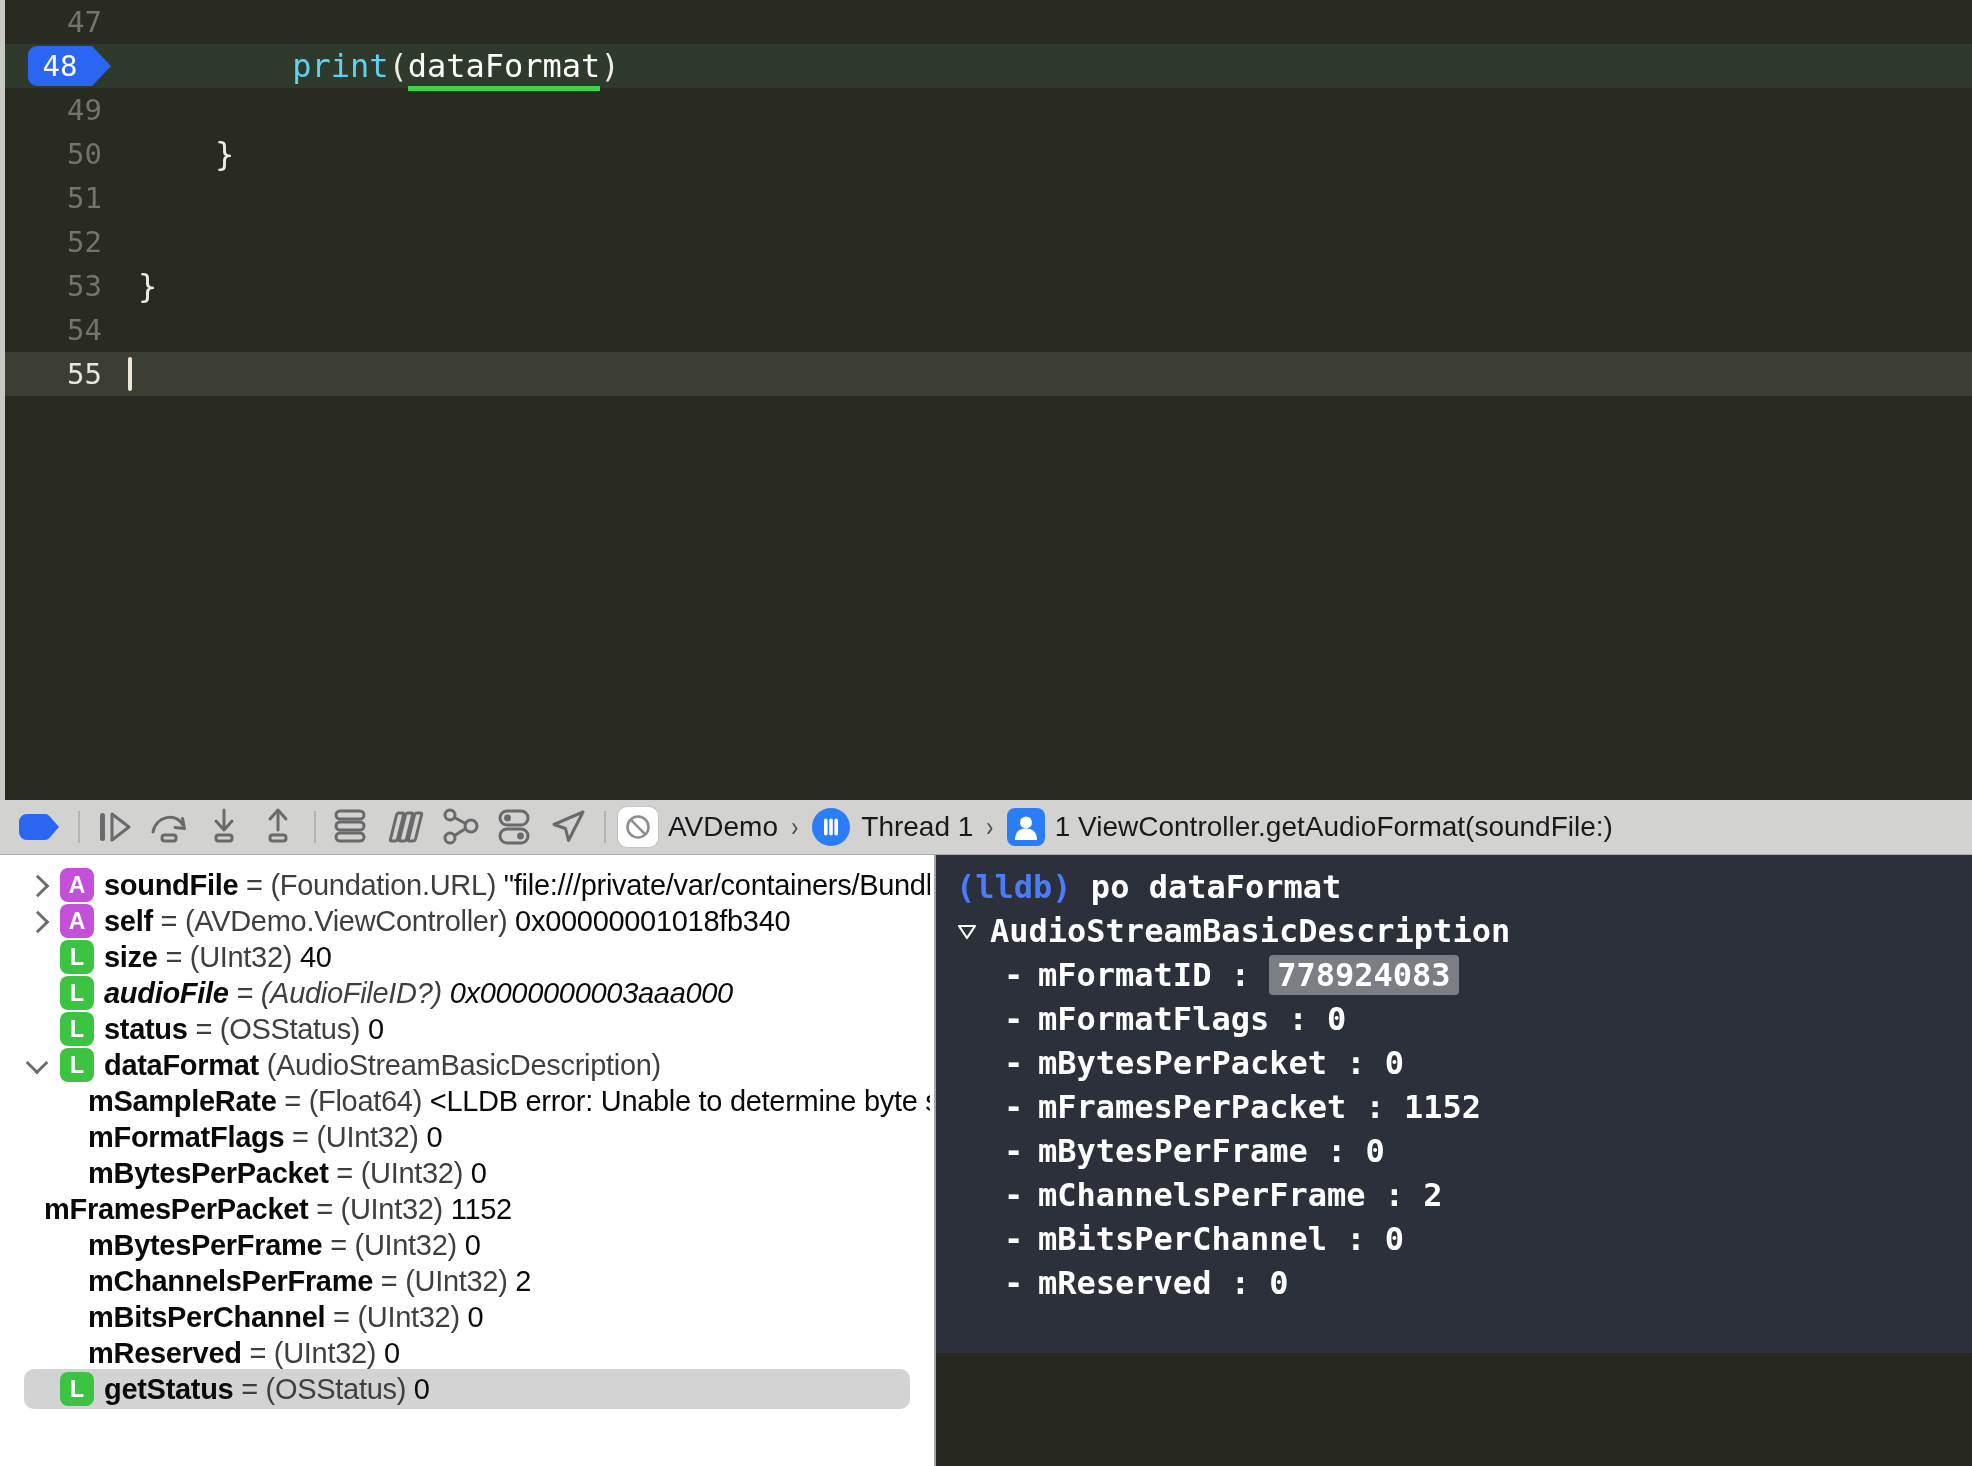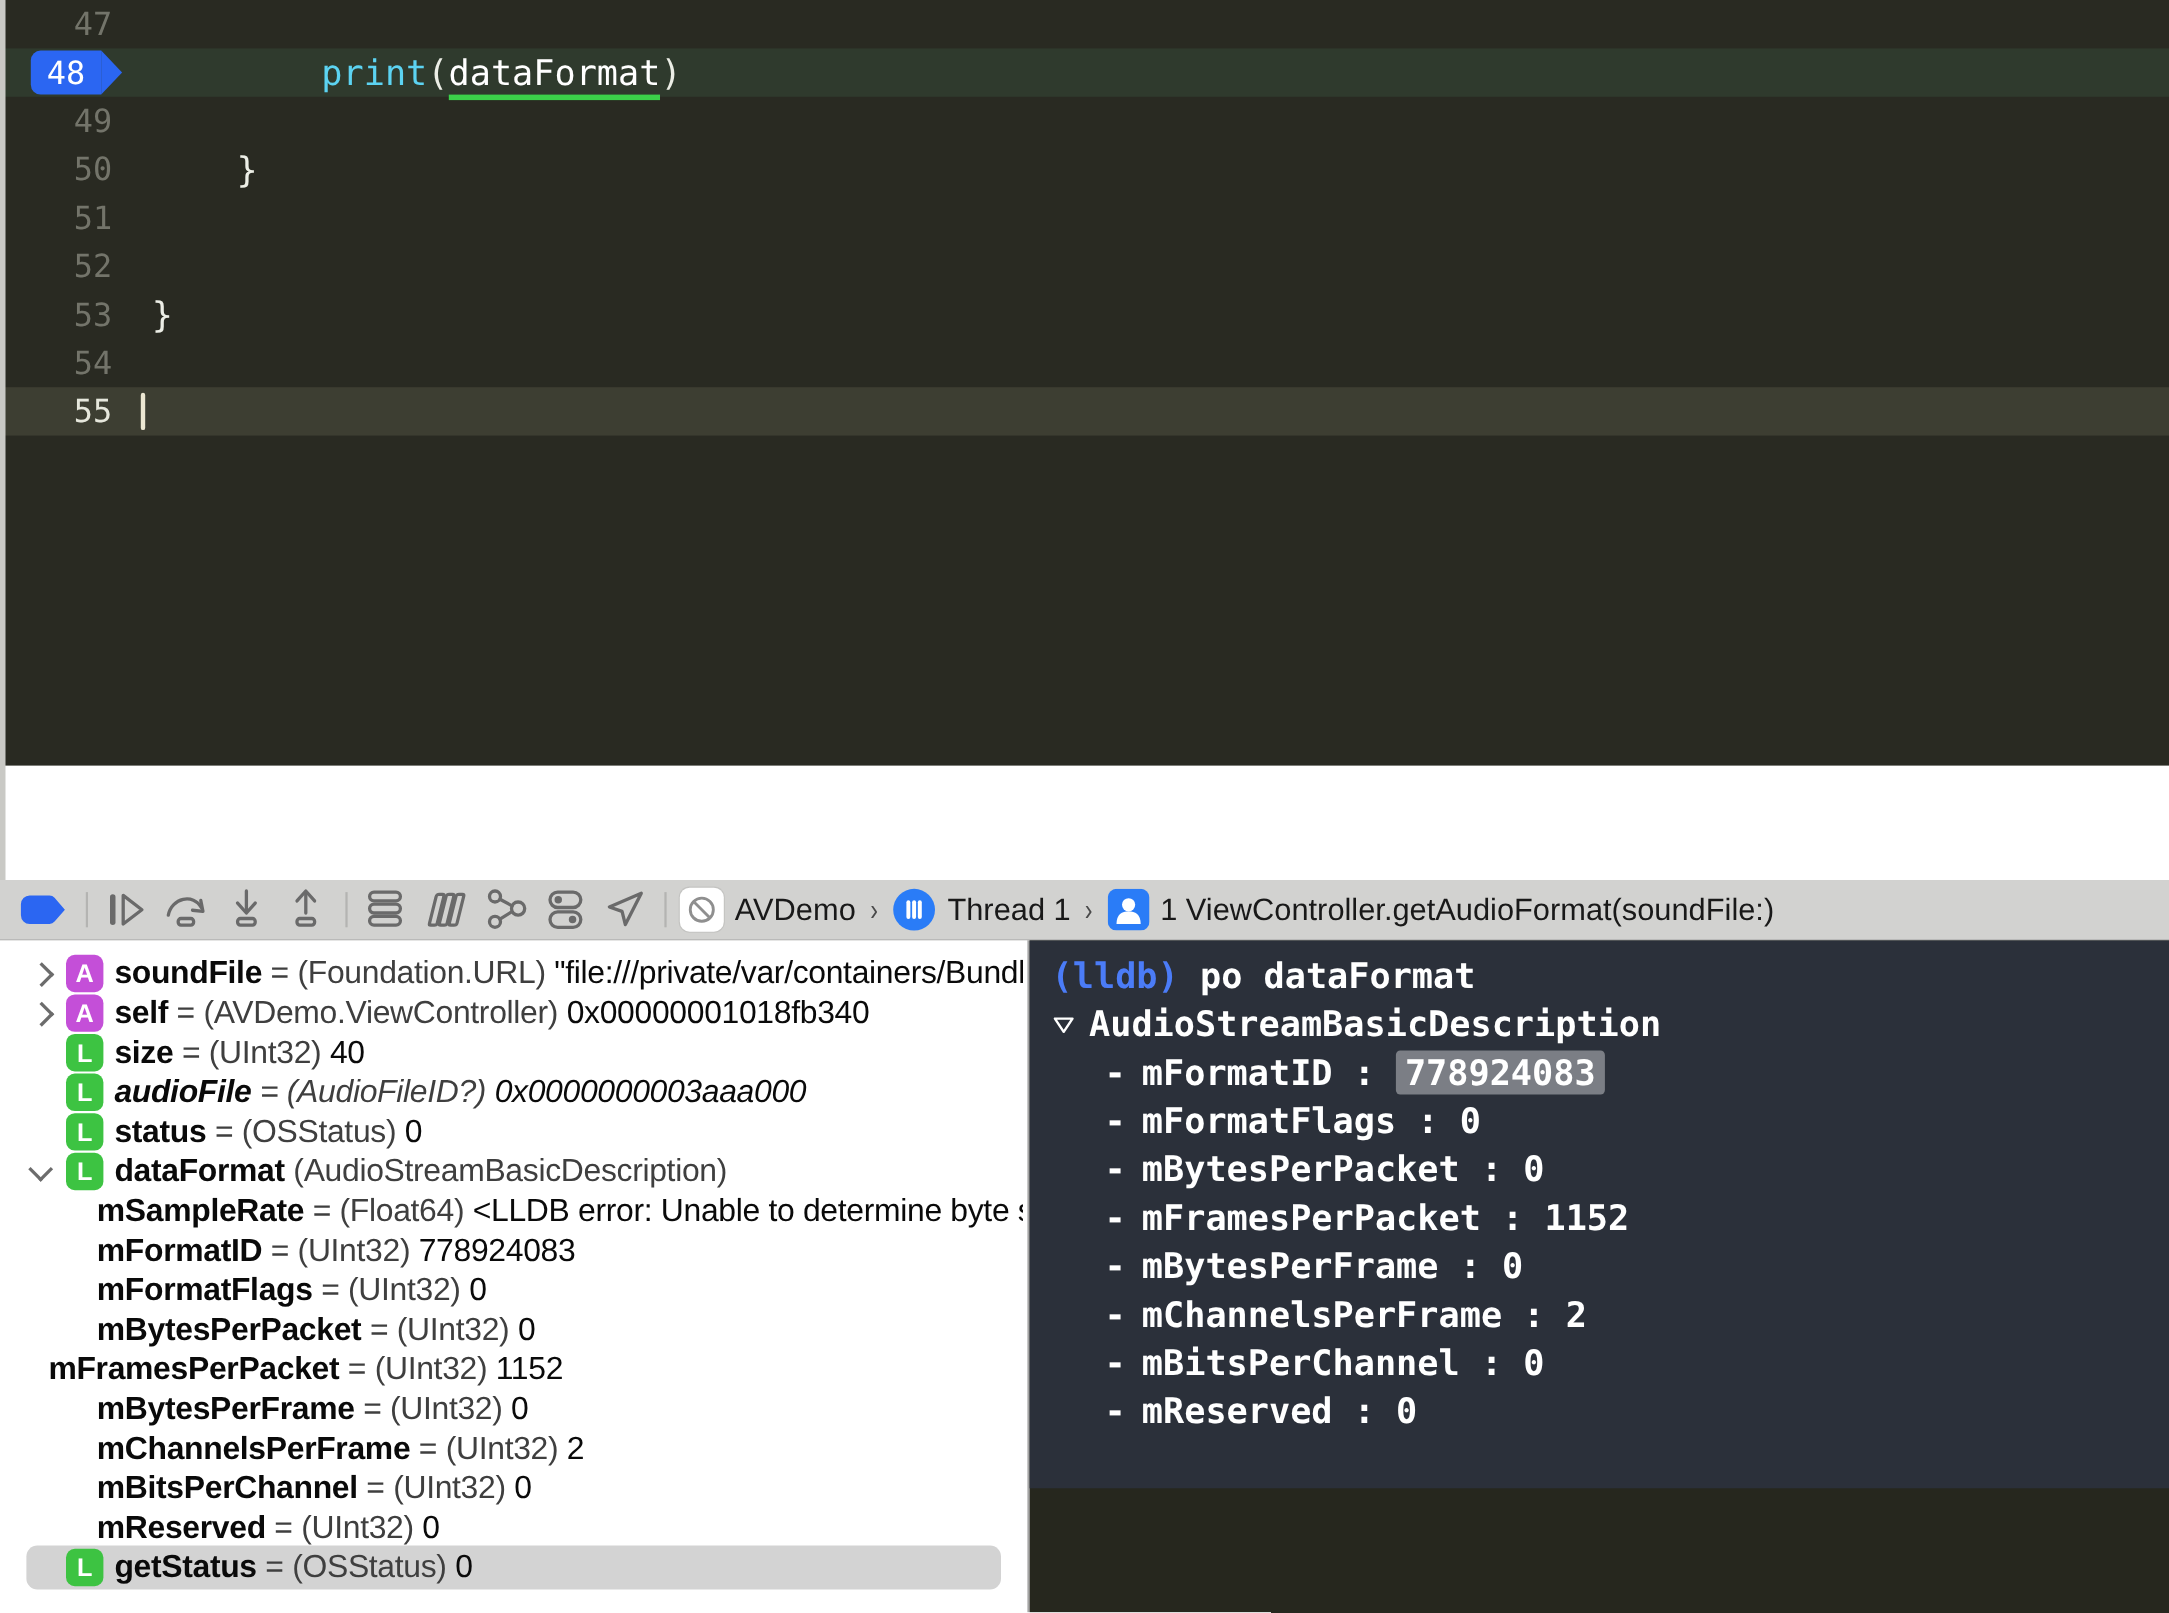--- a/index.html
+++ b/index.html
@@ -1,20 +1,20 @@
 <!DOCTYPE html>
 <html><head>
 <meta charset="utf-8">
 <style>
   html,body{margin:0;padding:0;background:#fff;}
   #app{position:relative;width:1972px;height:1466px;overflow:hidden;
        font-family:"Liberation Sans","DejaVu Sans",sans-serif;background:#fff;}
 
   
-  #editor{position:absolute;left:0;top:0;width:1972px;height:696px;background:#292a22;}
+  #editor{position:absolute;left:0;top:0;width:1972px;height:800px;background:#292a22;}
   #edge-strip{position:absolute;left:0;top:0;width:5px;height:800px;background:#c9c9c5;}
   .ed-row{position:relative;height:44px;line-height:44px;white-space:pre;
           font-family:"DejaVu Sans Mono","Liberation Mono",monospace;font-size:32px;color:#e9ece3;}
   .ed-row.executing{background:#2f3a2d;}
   .ed-row.cursorline{background:#3d3e32;}
   .ln{position:absolute;left:0;top:0;width:102px;text-align:right;font-size:29px;color:#73746a;}
   .cursorline .ln{color:#e6e7dc;}
   .code{position:absolute;left:138px;top:0;}
   .tok-function{color:#5cd3f2;}
   .tok-plain{color:#eceee6;}
@@ -218,23 +218,20 @@
         </div>
         <div class="vrow">
           <span class="chev expanded"></span>
           <span class="vbadge badge-L">L</span>
           <div class="vtext" style="padding-left: 104px;"><span class="vname">dataFormat</span><span class="veq"> </span><span class="vtype">(AudioStreamBasicDescription)</span><span class="vvalue"></span></div>
         </div>
         <div class="vrow">
           <div class="vtext" style="padding-left: 88px;"><span class="vname">mSampleRate</span><span class="veq"> = </span><span class="vtype">(Float64)</span><span class="vvalue"> &lt;LLDB error: Unable to determine byte size.&gt;</span></div>
         </div>
         <div class="vrow">
-          <div class="vtext" style="padding-left: 88px;"><span class="vname">mFormatID</span><span class="veq"> = </span><span class="vtype">(UInt32)</span><span class="vvalue"> 778924083</span></div>
-        </div>
-        <div class="vrow">
           <div class="vtext" style="padding-left: 88px;"><span class="vname">mFormatFlags</span><span class="veq"> = </span><span class="vtype">(UInt32)</span><span class="vvalue"> 0</span></div>
         </div>
         <div class="vrow">
           <div class="vtext" style="padding-left: 88px;"><span class="vname">mBytesPerPacket</span><span class="veq"> = </span><span class="vtype">(UInt32)</span><span class="vvalue"> 0</span></div>
         </div>
         <div class="vrow">
           <div class="vtext" style="padding-left: 44px;"><span class="vname">mFramesPerPacket</span><span class="veq"> = </span><span class="vtype">(UInt32)</span><span class="vvalue"> 1152</span></div>
         </div>
         <div class="vrow">
           <div class="vtext" style="padding-left: 88px;"><span class="vname">mBytesPerFrame</span><span class="veq"> = </span><span class="vtype">(UInt32)</span><span class="vvalue"> 0</span></div>

